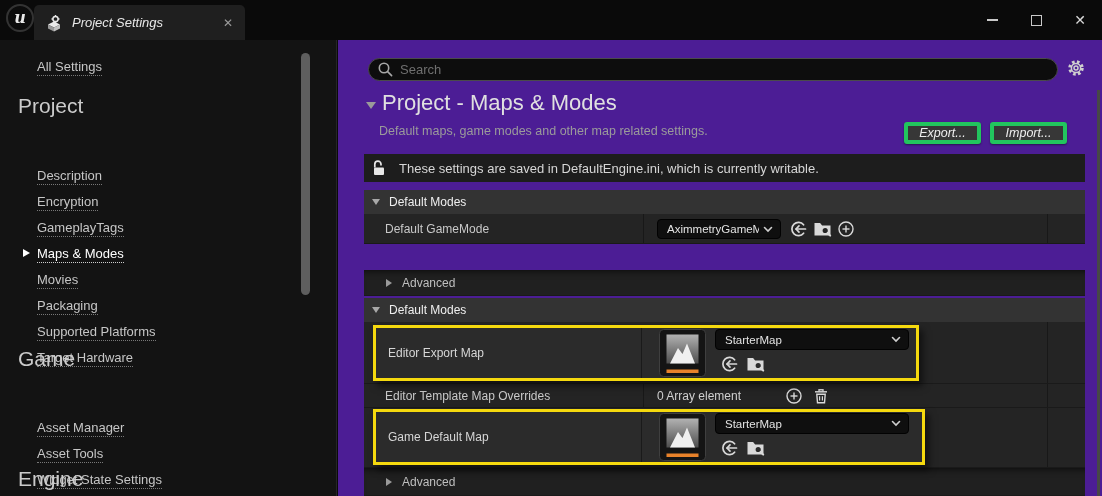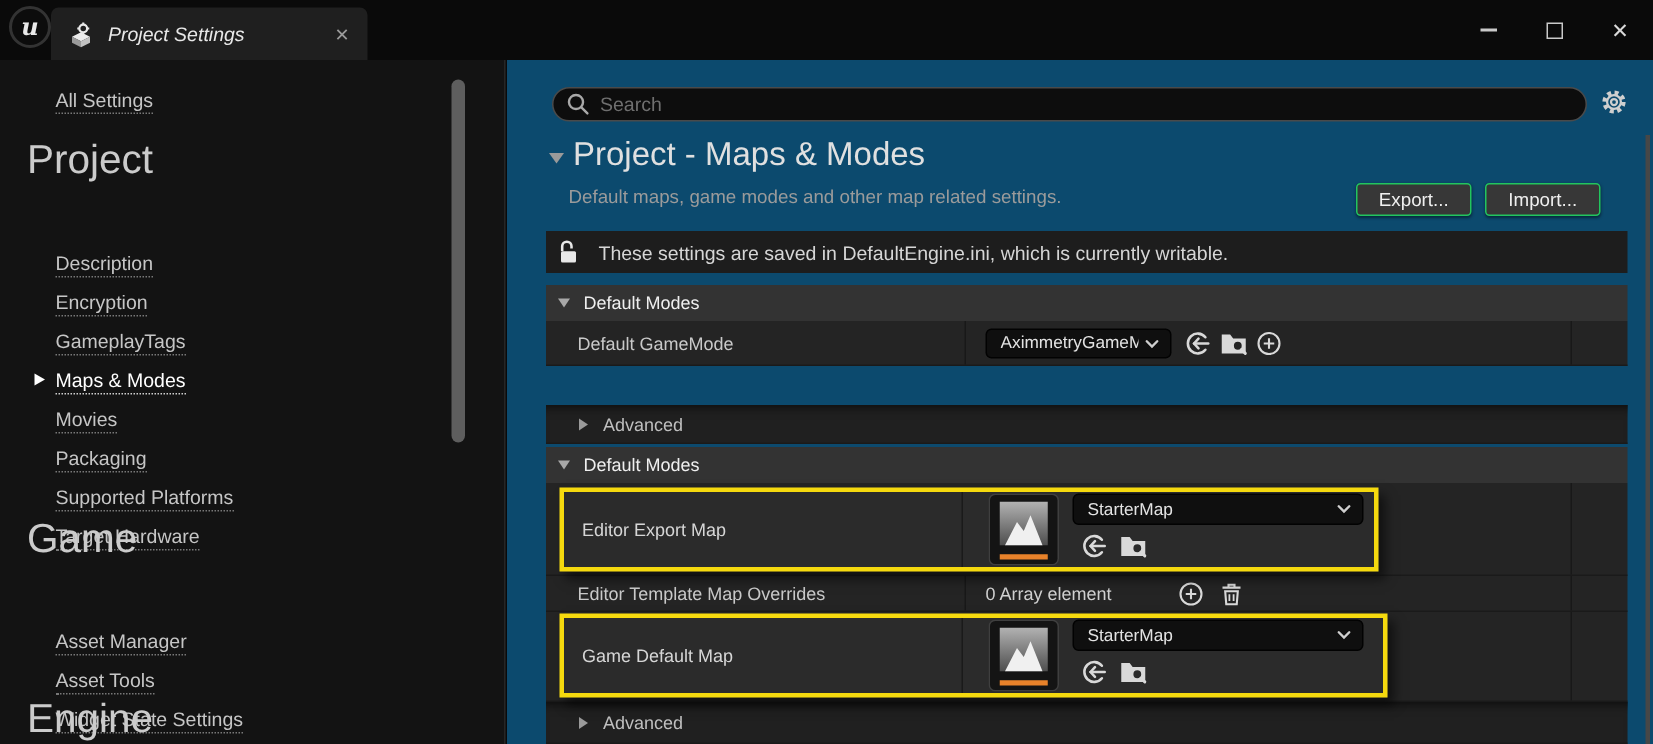--- a/index.html
+++ b/index.html
@@ -26,42 +26,42 @@
   
   .sidebar { position:absolute; left:0; top:40px; width:337px; height:456px; background:#131313;
     border-right:1px solid #262626; }
   .side-scroll { position:absolute; left:301px; top:13px; width:9px; height:242px; background:#5e5e5e; border-radius:4.5px; }
   .side-link { position:absolute; left:37px; font-size:13px; color:#c6c6c6; line-height:18px; cursor:pointer; }
   .side-link .lbl { border-bottom:1px dotted #787878; padding-bottom:1px; }
   .side-link.active { color:#ffffff; }
   .side-link.active .lbl { border-bottom-color:#cfcfcf; }
   .side-arrow { position:absolute; left:-14px; top:4px; width:0; height:0;
     border-left:7px solid #ffffff; border-top:4.5px solid transparent; border-bottom:4.5px solid transparent; }
-  .side-head { position:absolute; left:18px; font-size:27px; color:#cbcbcb; line-height:28px; }
+  .side-head { position:absolute; left:18px; font-size:21px; color:#cbcbcb; line-height:28px; }
 
   
-  .main { position:absolute; left:338px; top:40px; width:764px; height:456px; background:#0c4a6e; }
+  .main { position:absolute; left:338px; top:40px; width:764px; height:456px; background:#4c1d95; }
   .searchbar { position:absolute; left:30px; top:18px; width:690px; height:23px; background:#0d0d0d;
     border:1px solid #4a4a4a; border-radius:12px; display:flex; align-items:center; }
   .searchbar svg { margin-left:8px; flex:none; }
   .searchbar input { flex:1; margin-left:6px; margin-right:10px; background:transparent; border:none; outline:none;
     color:#c9c9c9; font-size:13px; font-family:inherit; }
   .searchbar input::placeholder { color:#6f6f6f; }
   .gear-btn { position:absolute; left:727px; top:17px; width:22px; height:22px; cursor:pointer; }
 
   .tri-down { width:0; height:0; border-top:7px solid #9a9a9a; border-left:5px solid transparent; border-right:5px solid transparent; }
   .tri-small-down { width:0; height:0; border-top:6px solid #a8a8a8; border-left:4.5px solid transparent; border-right:4.5px solid transparent; }
   .tri-small-right { width:0; height:0; border-left:6px solid #9a9a9a; border-top:4.5px solid transparent; border-bottom:4.5px solid transparent; }
 
   .page-caret { position:absolute; left:28px; top:62px; }
   .page-title { position:absolute; left:44px; top:48px; font-size:22px; font-weight:500; color:#e0e0e0; line-height:30px; }
   .page-subtitle { position:absolute; left:41px; top:84px; font-size:12.5px; color:#9b9b9b; }
-  .btn { position:absolute; top:82px; height:22px; background:#373737; border:1px solid #22c55e; border-radius:3px;
+  .btn { position:absolute; top:82px; height:22px; background:#373737; border:4px solid #22c55e; border-radius:3px;
     color:#efefef; font-size:12.5px; display:flex; align-items:center; justify-content:center; cursor:pointer;
-    box-shadow:0 1px 2px rgba(0,0,0,.45); }
+    box-shadow:0 1px 2px rgba(0,0,0,.45);font-style:italic; }
   .btn-export { left:566px; width:77px; }
   .btn-import { left:652px; width:77px; }
   .lock-row { position:absolute; left:26px; top:114px; width:721px; height:28px; background:#1d1d1d;
     display:flex; align-items:center; }
   .lock-row svg { margin-left:7px; flex:none; }
   .lock-row span { margin-left:11px; font-size:13px; color:#d6d6d6; }
 
   .cat-hdr { position:absolute; left:26px; width:721px; height:24px; background:#333333; display:flex; align-items:center; }
   .cat-hdr .tri-small-down { margin-left:8px; }
   .cat-hdr span { margin-left:9px; font-size:12px; font-weight:normal; color:#efefef; }

